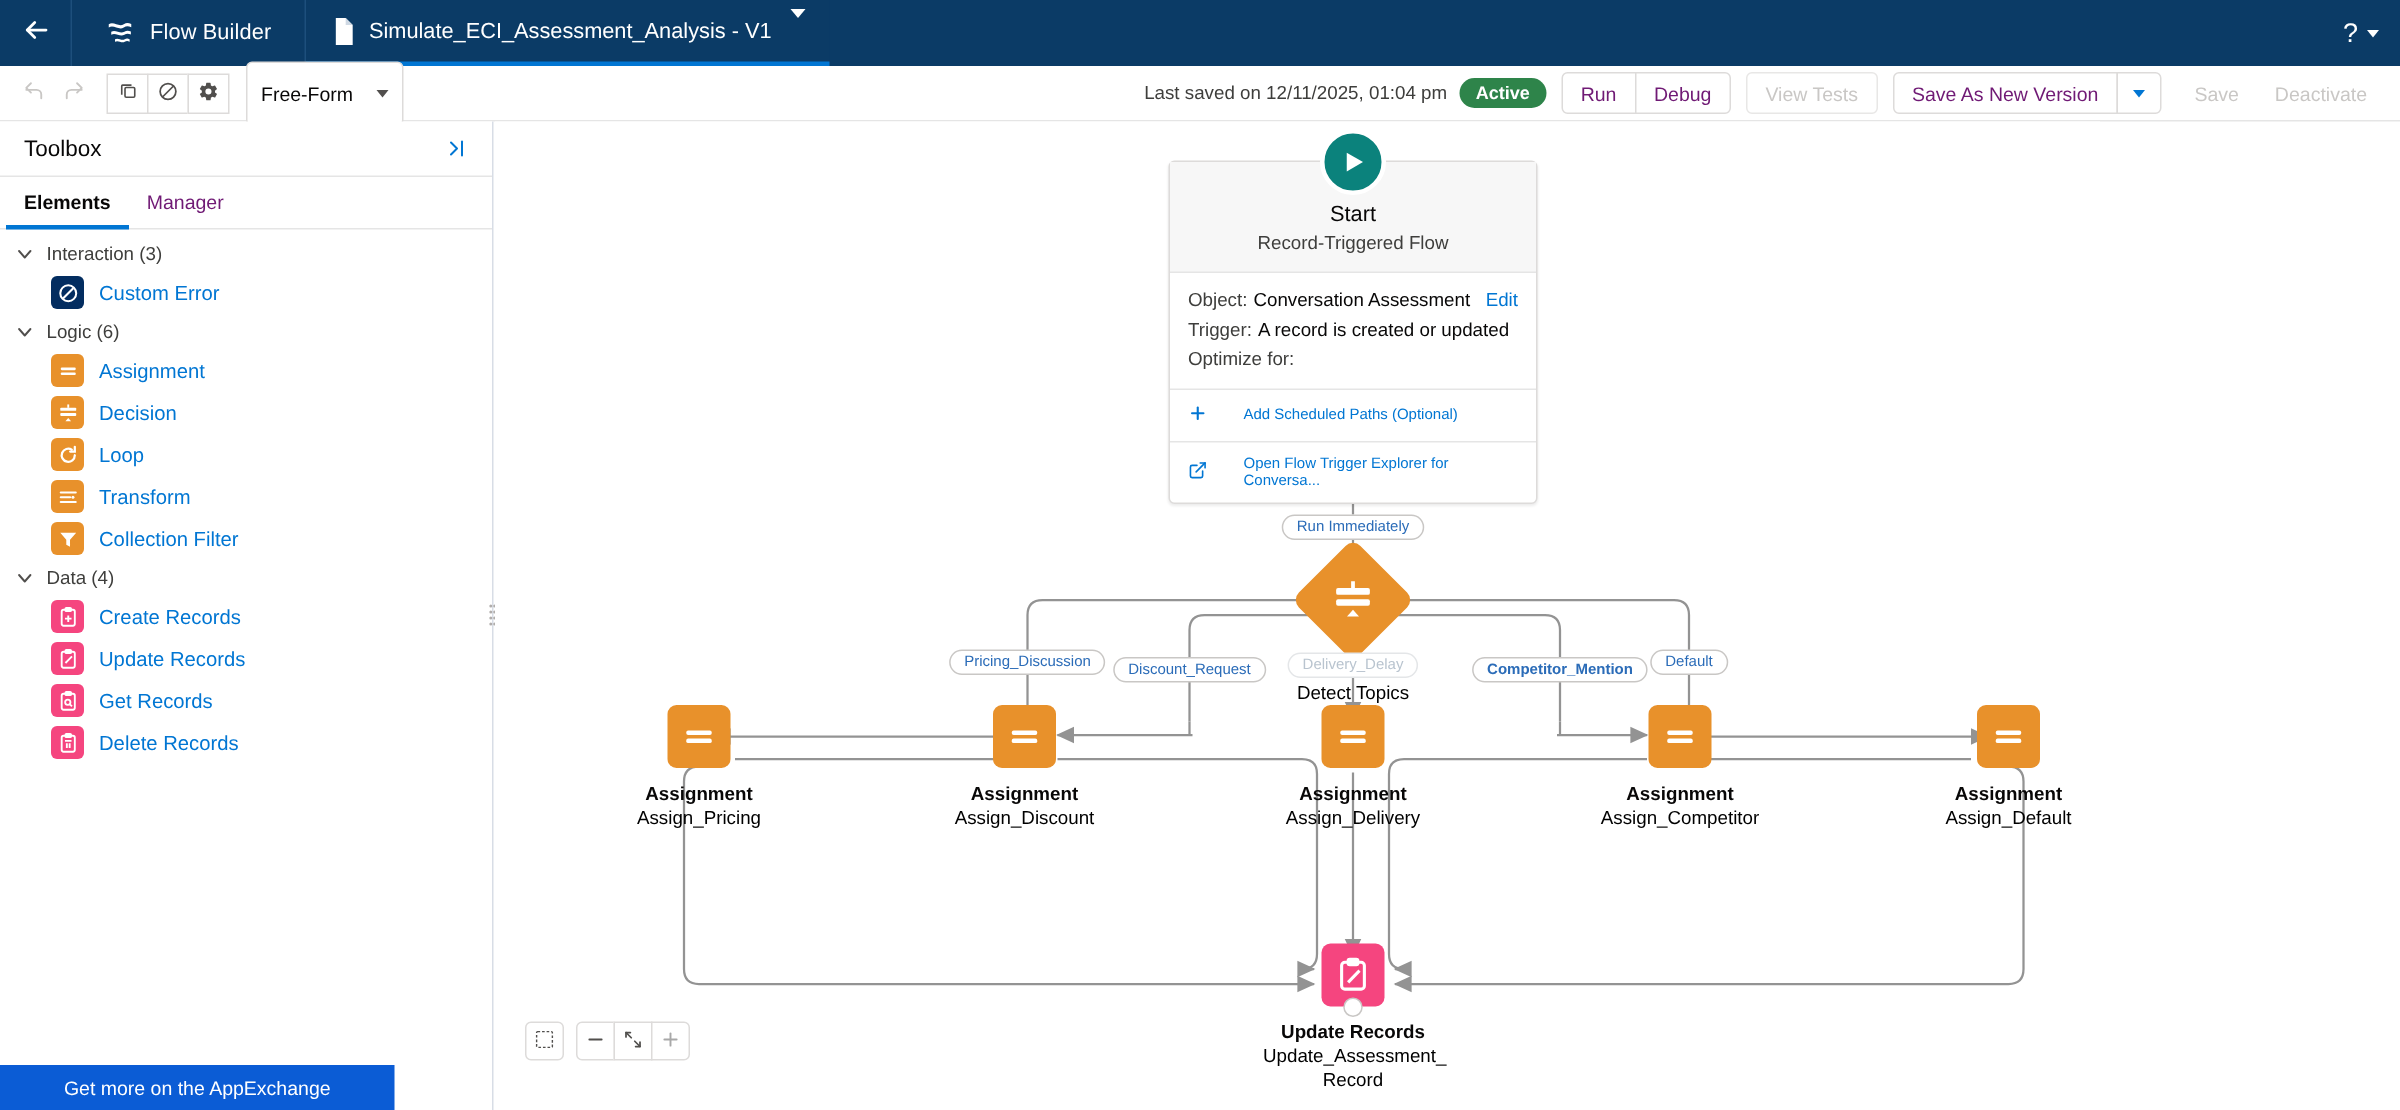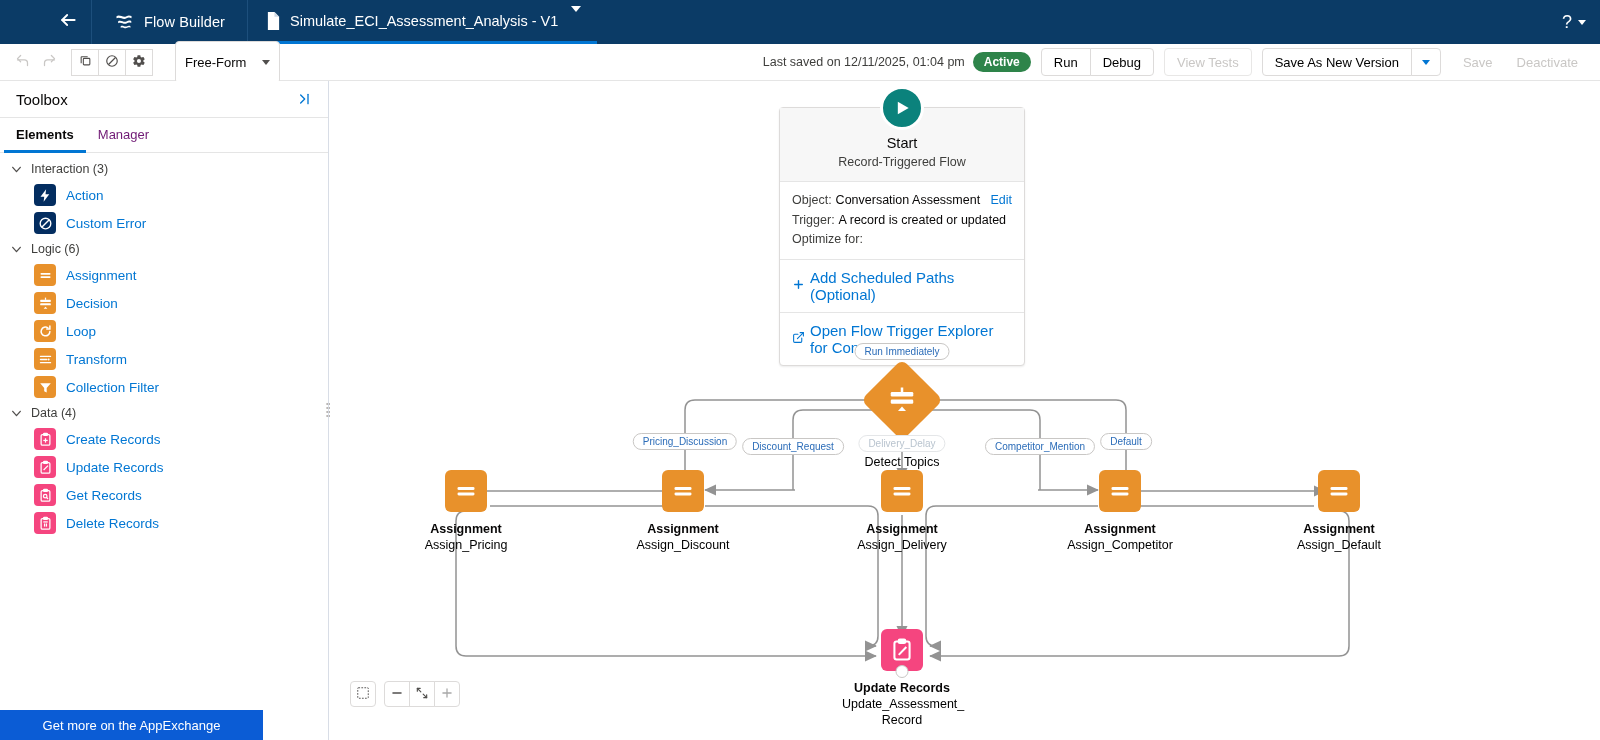--- a/index.html
+++ b/index.html
@@ -9,21 +9,20 @@
     background: #fff;
     overflow: hidden;
   }
   body { position: relative; }
 
   
   .global-header {
     position: absolute; top: 0; left: 0; width: 1600px; height: 44px;
     background: #0b3b66; display: flex; align-items: stretch;
     color: #fff;
-    padding-left: 44px;
   }
   .gh-back {
     width: 48px; display: flex; align-items: center; justify-content: center;
     border-right: 1px solid #1d4f7c; cursor: pointer;
   }
   .gh-back svg { width: 20px; height: 20px; }
   .gh-app {
     display: flex; align-items: center; gap: 10px;
     padding: 0 22px; border-right: 1px solid #1d4f7c; cursor: pointer;
   }
@@ -60,32 +59,32 @@
     cursor: pointer; color: #514f4d;
   }
   .tb-btn.plain { border: none; }
   .tb-btn.disabled { color: #c9c7c5; cursor: default; }
   .tb-group { display: flex; align-items: center; gap: 0; }
   .tb-group .tb-btn + .tb-btn { margin-left: -1px; }
   .tb-sep { width: 8px; }
   .tb-select {
     height: 43px; border: 1px solid #dddbda; border-radius: 4px; background: #fff;
     display: inline-flex; align-items: center; gap: 16px; padding: 0 9px;
-    font-size: 13px; color: #080707; cursor: pointer; margin-left: 22px;
+    font-size: 13px; color: #080707; cursor: pointer; margin-left: 11px;
   }
   .tb-select .cd { border-top-color: #514f4d; }
   .tb-right { margin-left: auto; display: flex; align-items: center; gap: 0; padding-right: 2px; }
   .saved-text { font-size: 12.5px; color: #3e3e3c; margin-right: 8px; white-space: nowrap; }
   .badge-active {
     background: #2e844a; color: #fff; font-size: 12px; font-weight: bold;
     border-radius: 12px; padding: 3px 11px; margin-right: 10px;
   }
   .btn {
     height: 28px; min-width: 44px; padding: 0 12px; border: 1px solid #dddbda;
-    background: #fff; color: #000000; font-size: 13px; cursor: pointer;
+    background: #fff; color: #701a75; font-size: 13px; cursor: pointer;
     display: inline-flex; align-items: center; justify-content: center;
     border-radius: 4px; white-space: nowrap;
   }
   .btn.disabled { color: #c9c7c5; cursor: default; border-color: #e8e7e6; }
   .btn.borderless { border: none; }
   .btn-pair { display: flex; }
   .btn-pair .btn:first-child { border-top-right-radius: 0; border-bottom-right-radius: 0; }
   .btn-pair .btn:last-child { border-top-left-radius: 0; border-bottom-left-radius: 0; margin-left: -1px; }
   .btn-group-split { display: flex; margin-left: 10px; }
   .btn-group-split .btn:first-child { border-top-right-radius:0; border-bottom-right-radius:0; }
@@ -163,22 +162,22 @@
     position: absolute; left: 50%; top: -22px; transform: translateX(-50%);
     width: 44px; height: 44px; border-radius: 50%; background: #0b827c;
     display: flex; align-items: center; justify-content: center;
     border: 3px solid #fff;
   }
   .start-body { padding: 9px 12px 9px; border-bottom: 1px solid #e5e5e5; }
   .start-row { font-size: 12.5px; color: #3e3e3c; line-height: 19.5px; display: flex; }
   .start-row b { color: #080707; font-weight: normal; margin-left: 4px; }
   .start-row .edit-link { margin-left: auto; color: #0176d3; cursor: pointer; }
   .start-link {
-    display: flex; align-items: center; gap: 5px; padding: 9px 12px;
-    font-size: 15px; color: #0176d3; cursor: pointer;
+    display: flex; align-items: center; gap: 24px; padding: 9px 12px;
+    font-size: 10px; color: #0176d3; cursor: pointer;
   }
   .start-link + .start-link { border-top: 1px solid #e5e5e5; }
 
   
   .pill {
     position: absolute; border: 1px solid #c9c7c5; background: #fff;
     border-radius: 11px; padding: 2px 9px; font-size: 10px; color: #2b6cb8;
     white-space: nowrap; transform: translateX(-50%); cursor: pointer;
   }
   .pill.dim { color: #b9c4cf; border-color: #e4e6e8; z-index: 0; }
@@ -340,28 +339,20 @@
   </div>
   <div class="sb-body">
 
     <div class="sb-section">
       <span class="chev">
         <svg viewBox="0 0 24 24" fill="none" stroke="currentColor" stroke-width="2.4" stroke-linecap="round" stroke-linejoin="round">
             <polyline points="5 8 12 16 19 8"></polyline>
           </svg>
       </span>
       <span>Interaction (3)</span>
-    </div>
-    <div class="sb-item">
-      <span class="sb-item-icon ic-navy">
-        <svg viewBox="0 0 24 24" fill="#fff">
-            <path d="M13 2L4 14h6l-1 8 9-12h-6z"></path>
-          </svg>
-      </span>
-      <span class="sb-item-label">Action</span>
     </div>
     <div class="sb-item">
       <span class="sb-item-icon ic-navy">
         <svg viewBox="0 0 24 24" fill="none" stroke="#fff" stroke-width="2.2">
             <circle cx="12" cy="12" r="8.5"></circle>
             <line x1="6.4" y1="17.6" x2="17.6" y2="6.4"></line>
           </svg>
       </span>
       <span class="sb-item-label">Custom Error</span>
     </div>
@@ -599,21 +590,21 @@
         <path d="M12 17.2l3.2 3.6H8.8z"></path>
       </svg>
     </div>
     <div class="node-label">Decision</div>
     <div class="node-sub">Detect Topics</div>
   </div>
 
   <div class="pill" style="left:355px; top:352px;">Pricing_Discussion</div>
   <div class="pill" style="left:463px; top:357px;">Discount_Request</div>
   <div class="pill dim" style="left:572px; top:354px;">Delivery_Delay</div>
-  <div class="pill" style="left:710px; top:357px;">Competitor_Mention</div>
+  <div class="pill" style="left:710px; top:357px;font-weight:bold;">Competitor_Mention</div>
   <div class="pill" style="left:796px; top:352px;">Default</div>
 
   <div class="node" style="left:136px; top:389px;">
     <div class="node-icon orange">
       <svg width="24" height="24" viewBox="0 0 24 24" fill="#fff">
           <rect x="3.5" y="8" width="17" height="3" rx="1.3"></rect>
           <rect x="3.5" y="13.4" width="17" height="3" rx="1.3"></rect>
         </svg>
     </div>
     <div class="node-label">Assignment</div>

